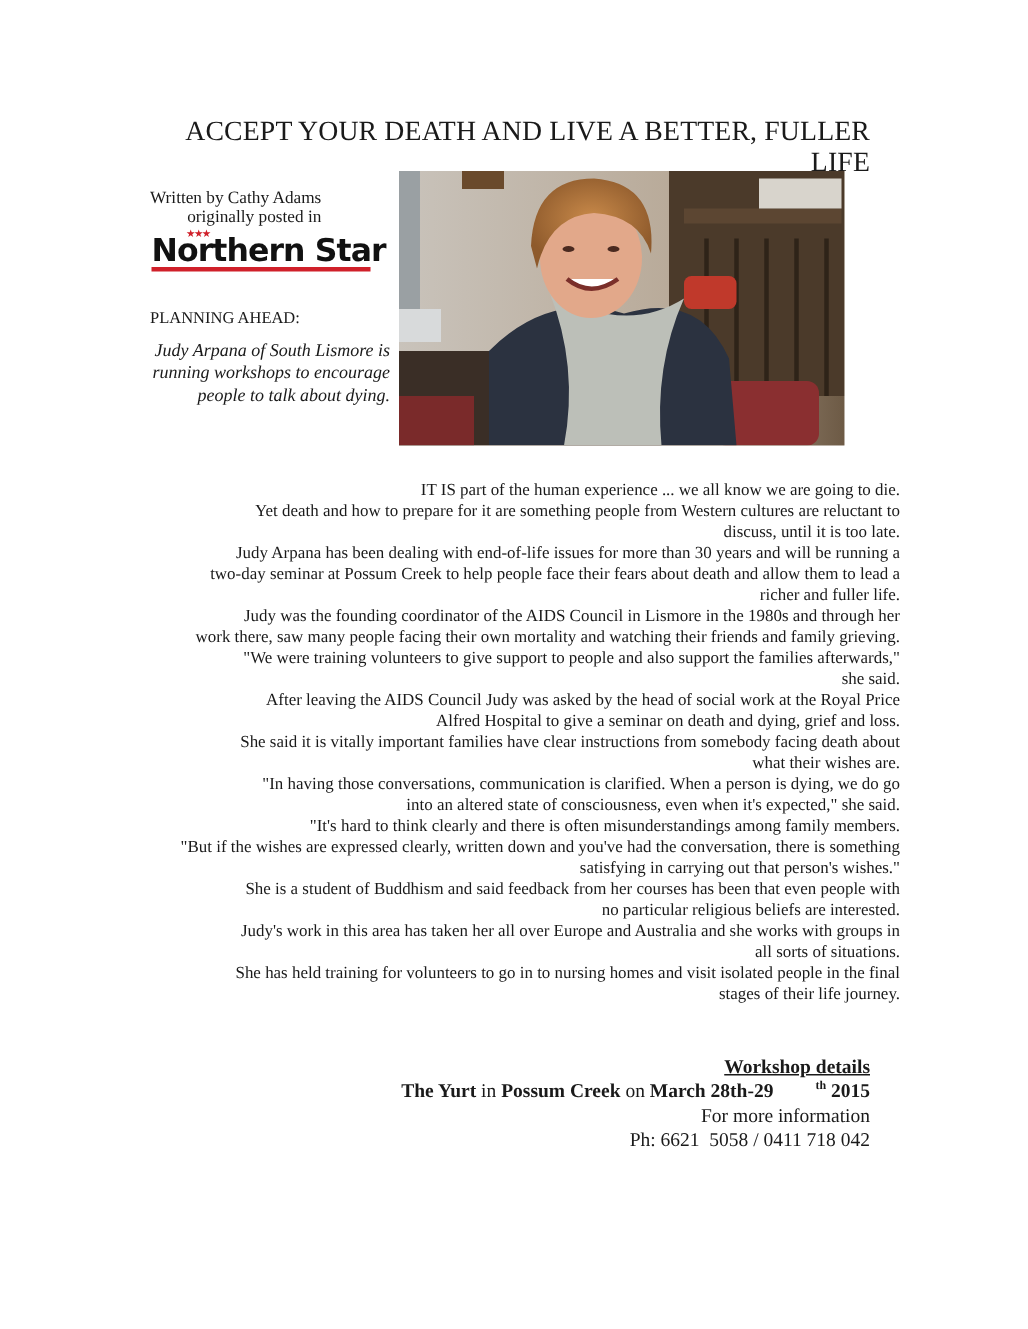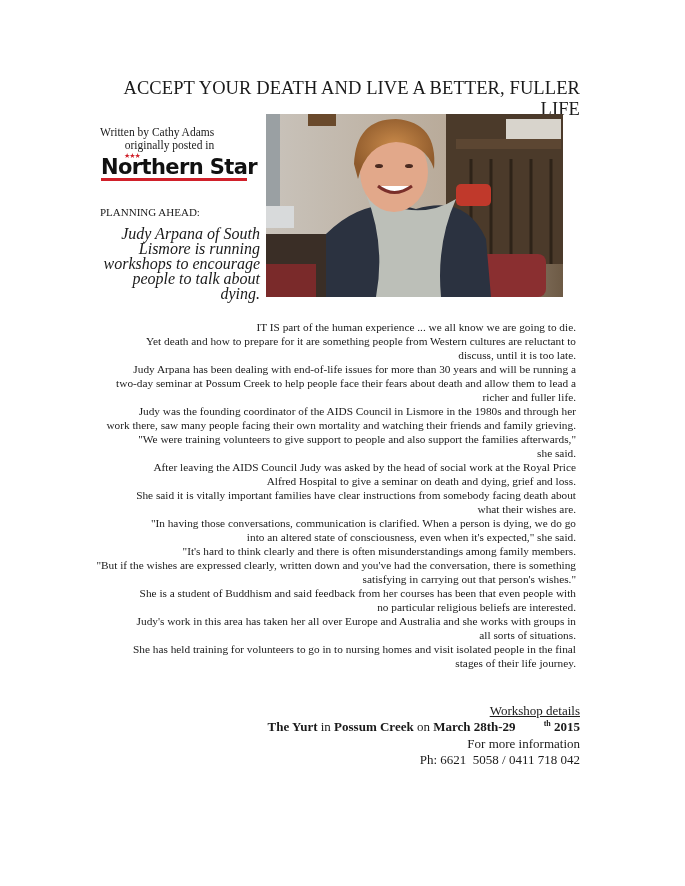--- a/index.html
+++ b/index.html
@@ -11,29 +11,29 @@
              letter-spacing: 0.1px; }
     .byline { position: absolute; left: 100px; top: 126px; font-size: 11.5px; line-height: 13px; }
     .logo { position: absolute; left: 100px; top: 153px; width: 148px; height: 30px; }
     .logo-stars { position: absolute; left: 24px; top: 0px; font-size: 7px; color: #d0202a;
                   letter-spacing: -1px; line-height: 7px; font-family: "DejaVu Sans", sans-serif; }
     .logo-text { position: absolute; left: 1px; top: 3px; font-family: "DejaVu Sans", sans-serif;
                  font-weight: bold; font-size: 21px; line-height: 22px; color: #111;
                  letter-spacing: -0.6px; white-space: nowrap; }
     .logo-bar { position: absolute; left: 1px; top: 25px; width: 146px; height: 3px; background: #d0202a; }
     .planning { position: absolute; left: 100px; top: 206px; font-size: 11px; line-height: 13px; }
-    .caption { position: absolute; left: 100px; top: 226px; width: 160px; font-size: 16px;
+    .caption { position: absolute; left: 100px; top: 226px; width: 160px; font-size: 12px;
                line-height: 15px; font-style: italic; }
     .photo { position: absolute; left: 266px; top: 114px; width: 297px; height: 183px; overflow: hidden;
              background: #8a7a68; }
-    .body-text { position: absolute; left: 92px; top: 320px; width: 484px; font-size: 11.3px;
+    .body-text { position: absolute; left: 116px; top: 320px; width: 484px; font-size: 11.3px;
                  line-height: 14px; }
     .body-text p { margin: 0; text-indent: 40px; }
     .workshop { position: absolute; left: 100px; top: 703px; width: 480px; font-size: 13px; line-height: 16.3px; }
-    .workshop .heading { font-weight: normal; text-decoration: underline; }
+    .workshop .heading { font-weight: bold; text-decoration: underline; }
     .workshop b { font-weight: bold; }
     .workshop sup { font-size: 8px; line-height: 0; vertical-align: 5px; font-weight: bold; padding-left: 28px; }
   </style>
 </head>
 <body>
 
 <div class="page">
 
   <h1 class="title">ACCEPT YOUR DEATH AND LIVE A BETTER, FULLER LIFE</h1>
 

